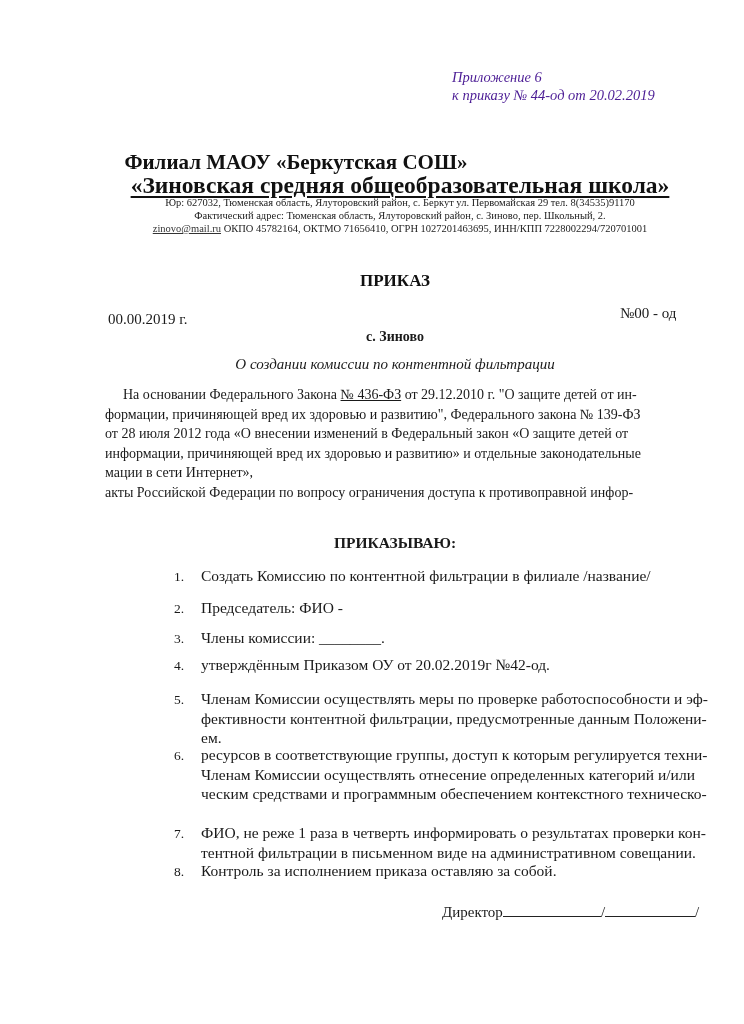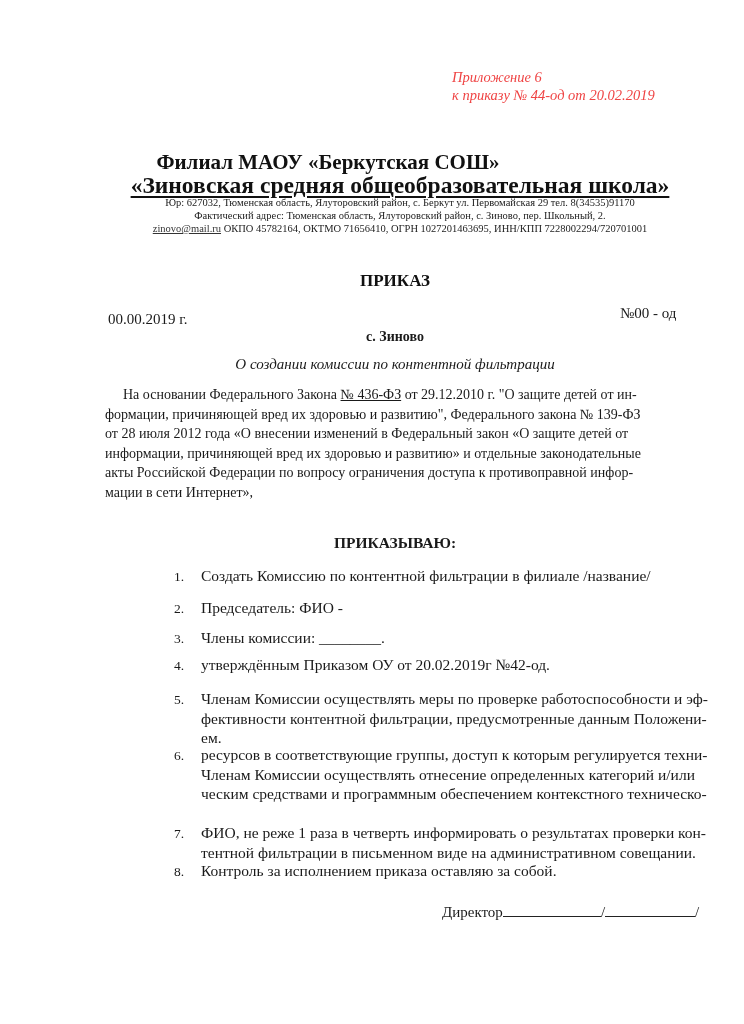--- a/index.html
+++ b/index.html
@@ -17,33 +17,32 @@
     }
     .abs { position: absolute; }
 
     
     .appendix {
       left: 452px;
       top: 68px;
       font-style: italic;
       font-size: 14.5px;
       line-height: 18px;
-      color: #ef4444;
+      color: #4c1d95;
     }
 
     
     .org-line1 {
       left: 0; width: 592px;
       top: 150px;
       text-align: center;
       font-weight: bold;
       font-size: 21px;
       line-height: 24px;
       color: #111;
-      padding-left: 32px;
     }
     .org-line2 {
       left: 0; width: 800px;
       top: 172px;
       text-align: center;
       font-weight: bold;
       font-size: 23.5px;
       line-height: 26px;
       color: #111;
     }
@@ -198,22 +197,22 @@
 <div class="abs order-date">00.00.2019 г.</div>
 <div class="abs order-number">№00 - од</div>
 <div class="abs order-place">с. Зиново</div>
 <div class="abs order-subject">О создании комиссии по контентной фильтрации</div>
 
 <div class="abs preamble">
   <span class="line indent"><span>На основании Федерального Закона </span><span class="law-ref">№ 436-ФЗ</span><span> от 29.12.2010 г.  "О защите детей от ин-</span></span>
   <span class="line">формации, причиняющей вред их здоровью и развитию", Федерального закона № 139-ФЗ</span>
   <span class="line">от 28 июля 2012 года «О внесении изменений в Федеральный закон «О защите детей от</span>
   <span class="line">информации, причиняющей вред их здоровью и развитию» и отдельные законодательные</span>
+  <span class="line">мации в сети Интернет»,</span>
   <span class="line">акты Российской Федерации по вопросу ограничения доступа к противоправной инфор-</span>
-  <span class="line">мации в сети Интернет»,</span>
 </div>
 
 <div class="abs decree-heading">ПРИКАЗЫВАЮ:</div>
 
 <div class="abs items" id="items">
     <div class="item" style="top: 566px;">
       <span class="num">1.</span>
       <div class="text">
         <span class="line">Создать Комиссию по контентной фильтрации в филиале /название/</span>
       </div>

